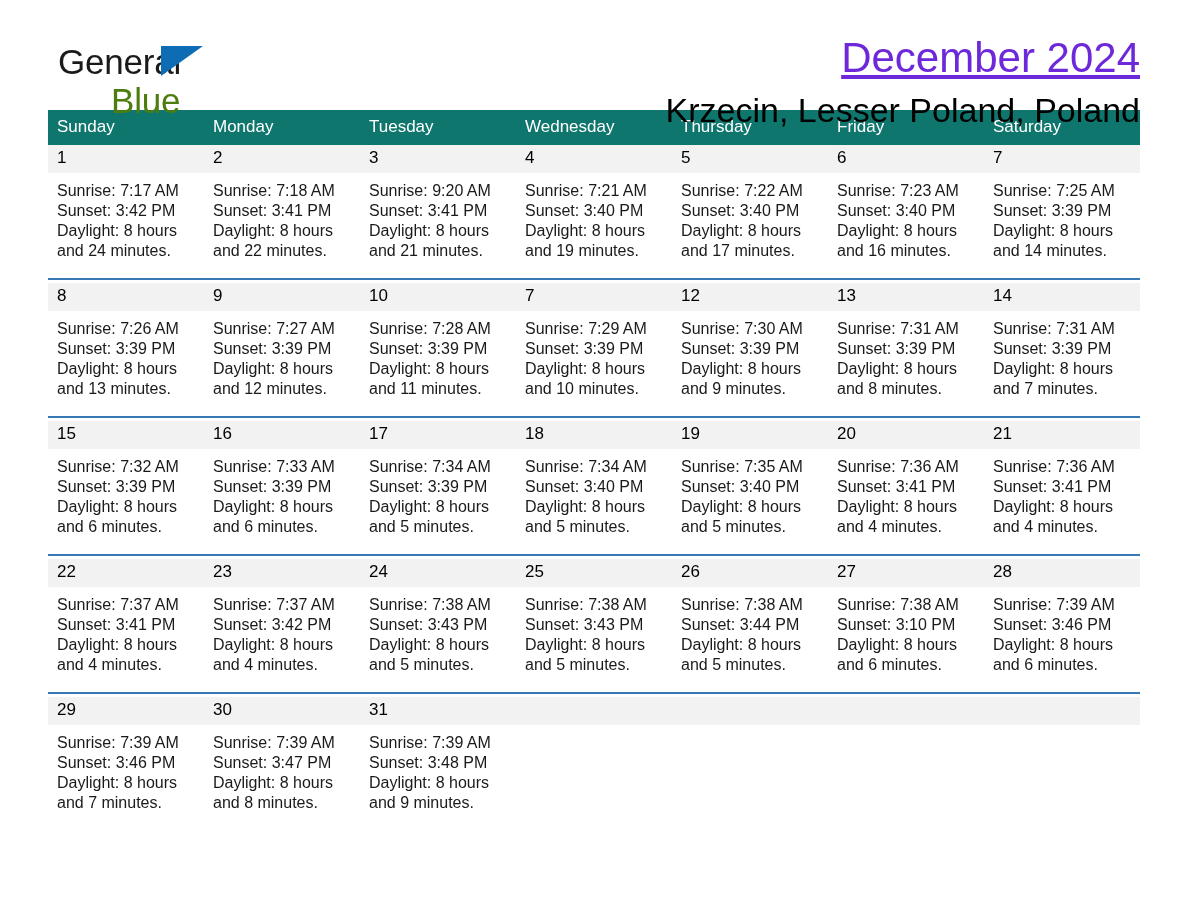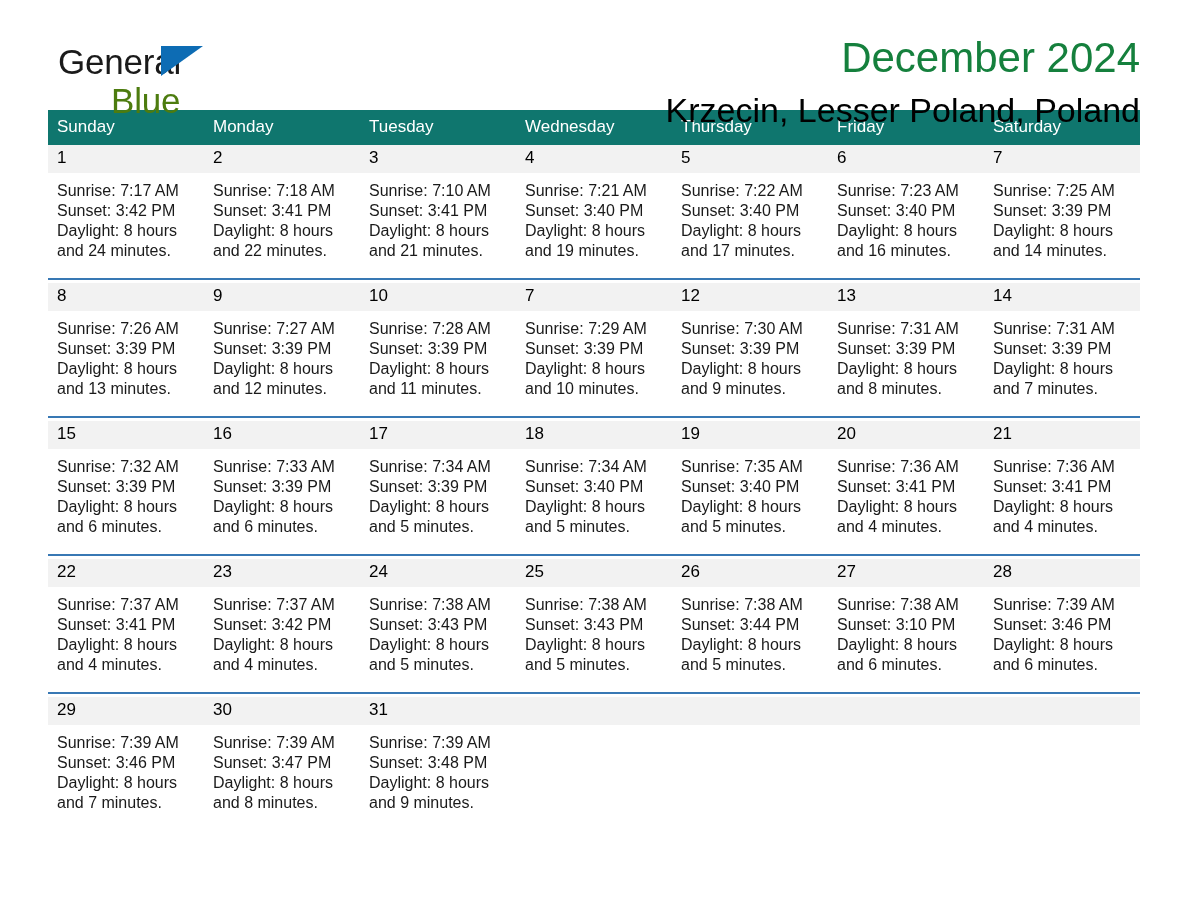--- a/index.html
+++ b/index.html
@@ -68,23 +68,24 @@
 
   .title-block {
     position: absolute;
     right: 0;
     top: 36px;
     text-align: right;
   }
   .month-title {
     font-size: 42px;
     font-weight: 400;
-    color: #15803d;
+    color: #6d28d9;
     line-height: 1.05;
     letter-spacing: 0px;
+    text-decoration: underline;
   }
   .location {
     margin-top: 12px;
     font-size: 34px;
     font-weight: 400;
     color: #000;
     line-height: 1.1;
   }
 
   
@@ -186,21 +187,21 @@
           </td>
         <td>
             <div class="cell-inner">
               <div class="daynum">2</div>
               <div class="info"><span>Sunrise: 7:18 AM</span><br><span>Sunset: 3:41 PM</span><br><span>Daylight: 8 hours and 22 minutes.</span></div>
             </div>
           </td>
         <td>
             <div class="cell-inner">
               <div class="daynum">3</div>
-              <div class="info"><span>Sunrise: 7:10 AM</span><br><span>Sunset: 3:41 PM</span><br><span>Daylight: 8 hours and 21 minutes.</span></div>
+              <div class="info"><span>Sunrise: 9:20 AM</span><br><span>Sunset: 3:41 PM</span><br><span>Daylight: 8 hours and 21 minutes.</span></div>
             </div>
           </td>
         <td>
             <div class="cell-inner">
               <div class="daynum">4</div>
               <div class="info"><span>Sunrise: 7:21 AM</span><br><span>Sunset: 3:40 PM</span><br><span>Daylight: 8 hours and 19 minutes.</span></div>
             </div>
           </td>
         <td>
             <div class="cell-inner">

